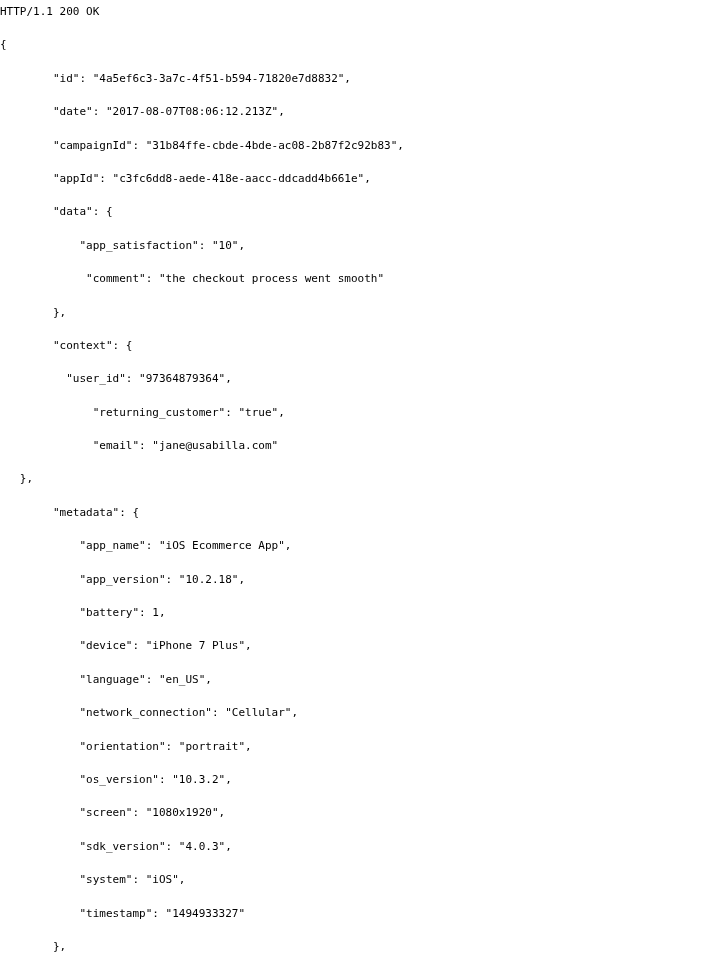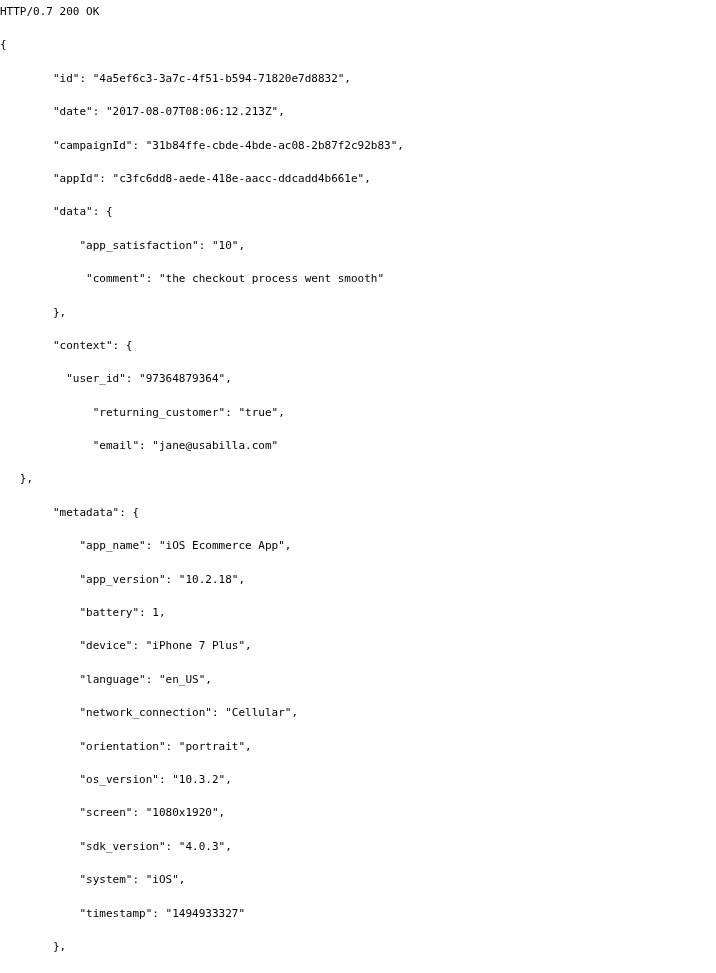--- a/index.html
+++ b/index.html
@@ -23,21 +23,21 @@
   }
   .blank {
     height: 18px;
   }
 </style>
 </head>
 <body>
 
 <div class="page">
 
-  <pre class="line">HTTP/0.7 200 OK</pre>
+  <pre class="line">HTTP/1.1 200 OK</pre>
   <div class="blank"></div>
 
   <pre class="line">{</pre>
   <div class="blank"></div>
 
   <pre class="line">        "id": "4a5ef6c3-3a7c-4f51-b594-71820e7d8832",</pre>
   <div class="blank"></div>
   <pre class="line">        "date": "2017-08-07T08:06:12.213Z",</pre>
   <div class="blank"></div>
   <pre class="line">        "campaignId": "31b84ffe-cbde-4bde-ac08-2b87f2c92b83",</pre>

